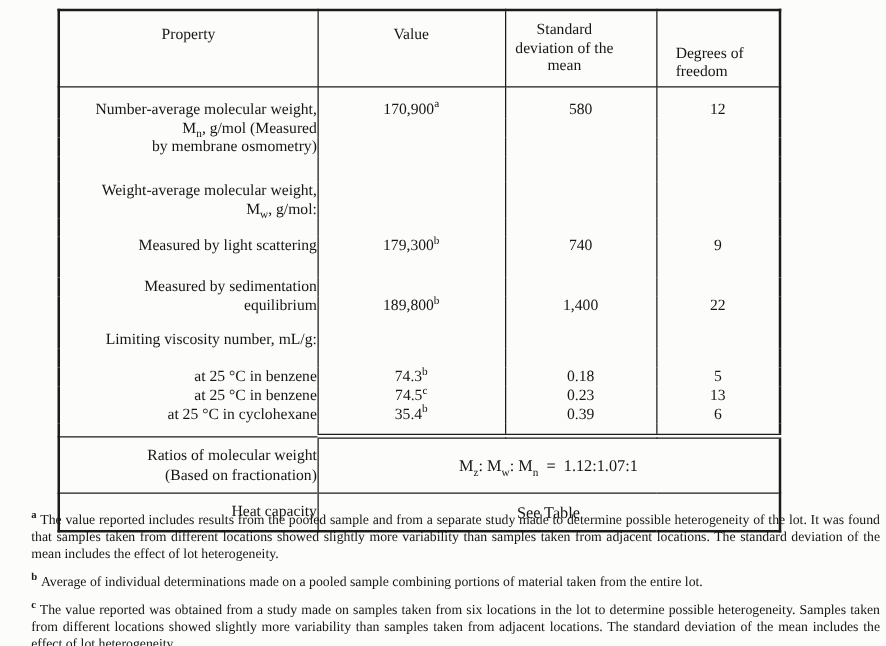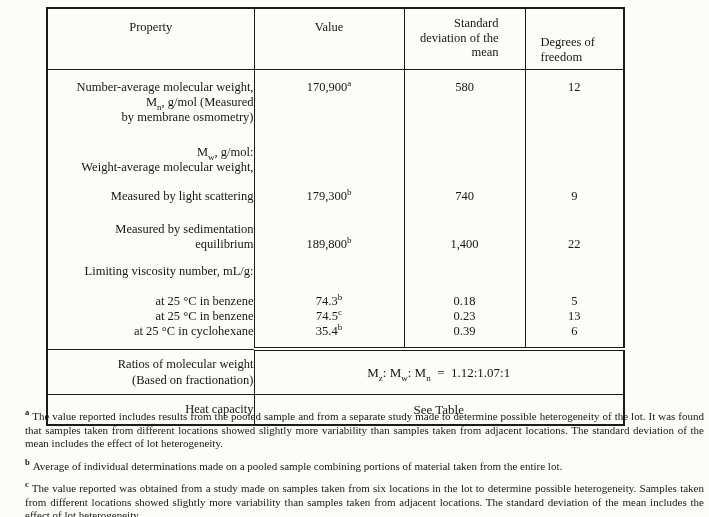--- a/index.html
+++ b/index.html
@@ -16,21 +16,21 @@
     position:absolute;left:46px;top:7px;
     width:577px;
     border-collapse:collapse;
     table-layout:fixed;
     border:2.2px solid #1b1b1b;
   }
   th,td{margin:0;padding:0;font-size:12.5px;font-weight:normal;color:#161616;}
   .bR{border-right:1.5px solid #1b1b1b;}
   thead th{border-bottom:1.7px solid #1b1b1b;height:49px;line-height:14.5px;}
   th.h1,th.h2{vertical-align:top;padding-top:11px;text-align:center;}
-  th.h3{vertical-align:top;text-align:right;padding:7px 26px 0 0;}
+  th.h3{vertical-align:top;text-align:center;padding:7px 26px 0 0;}
   th.h4{vertical-align:bottom;text-align:left;padding:0 14px 5px 15px;}
   tbody td{height:15px;line-height:15px;vertical-align:bottom;}
   td.pcell{text-align:right;padding-left:12px;}
   td.ind{padding-left:28px;}
   td.vcell,td.scell,td.dcell{text-align:center;}
   tr.sp10 td{height:10px;} tr.sp20 td{height:20px;} tr.sp14 td{height:14px;}
   tr.sp18 td{height:18px;} tr.sp12 td{height:12px;} tr.sp15 td{height:15px;}
   tr.sp8 td{height:8px;}
   sup{font-size:9px;line-height:0;}
   sub{font-size:9px;line-height:0;}
@@ -93,27 +93,27 @@
     </tr>
 
     <tr class="sp20">
         <td class="bR"></td>
         <td class="bR"></td>
         <td class="bR"></td>
         <td></td>
       </tr>
 
     <tr>
+      <td class="pcell bR">Weight-average molecular weight,</td>
+      <td class="vcell bR"></td>
+      <td class="scell bR"></td>
+      <td class="dcell"></td>
+    </tr>
+    <tr>
       <td class="pcell bR">M<sub>w</sub>, g/mol:</td>
-      <td class="vcell bR"></td>
-      <td class="scell bR"></td>
-      <td class="dcell"></td>
-    </tr>
-    <tr>
-      <td class="pcell bR">Weight-average molecular weight,</td>
       <td class="vcell bR"></td>
       <td class="scell bR"></td>
       <td class="dcell"></td>
     </tr>
 
     <tr class="sp14">
         <td class="bR"></td>
         <td class="bR"></td>
         <td class="bR"></td>
         <td></td>

